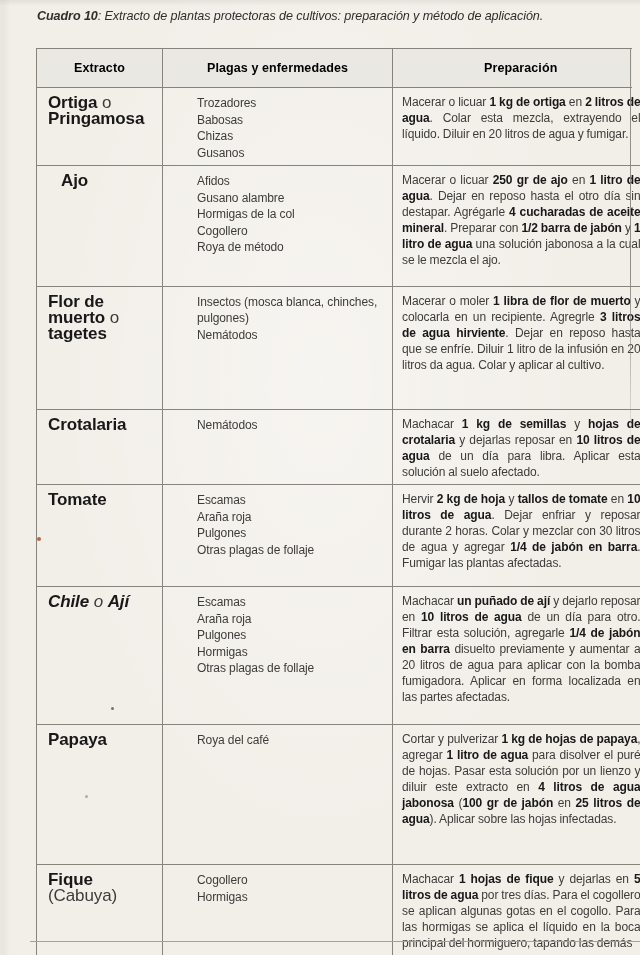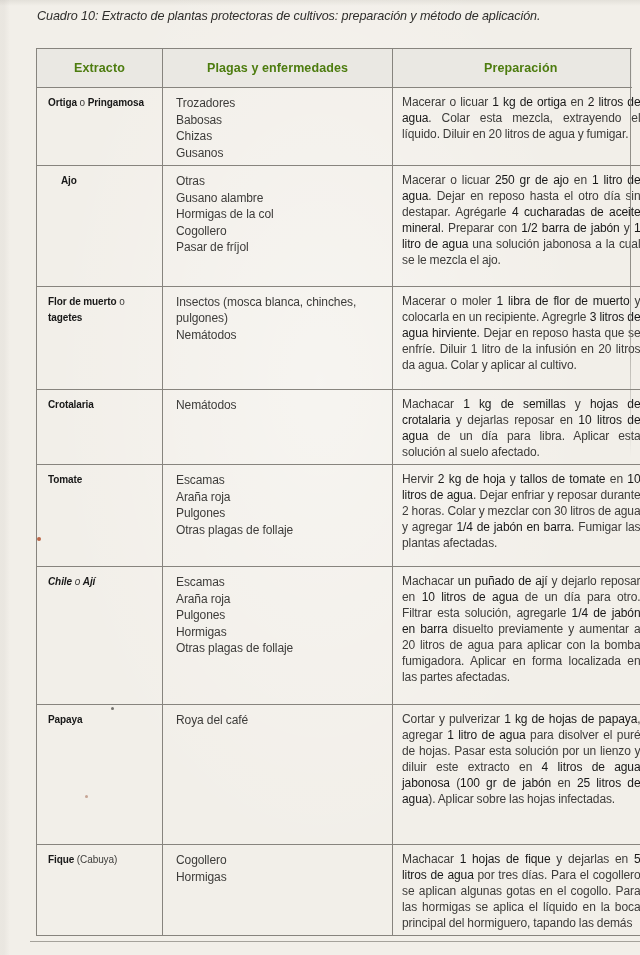--- a/index.html
+++ b/index.html
@@ -16,45 +16,45 @@
       radial-gradient(ellipse at 50% 40%, rgba(255,255,255,.35), rgba(0,0,0,0) 60%),
       linear-gradient(180deg, rgba(160,156,148,.18) 0px, rgba(0,0,0,0) 6px),
       linear-gradient(90deg, rgba(160,156,148,.10) 0 4px, rgba(0,0,0,0) 10px),
       var(--paper);
   }
   .title{
     position:absolute; left:37px; top:9px; width:590px;
     font-size:12.6px; font-style:italic; letter-spacing:-0.1px;
     color:#2f2e2c; white-space:nowrap;
   }
-  .title .tbold{font-weight:normal;}
+  .title .tbold{font-weight:bold;}
   table.extracts{
     position:absolute; left:36px; top:48px; width:612px;
     border-collapse:collapse; table-layout:fixed;
     border:1px solid var(--border); border-right:none;
     font-size:12px; line-height:16px; letter-spacing:-0.1px;
   }
   col.c1{width:126px;} col.c2{width:230px;} col.c3{width:256px;}
   th,td{vertical-align:top; border-right:1px solid var(--border);}
   th:last-child, td:last-child{border-right:none;}
   thead th{
     height:39px; background:var(--hdr);
     border-bottom:1px solid var(--border);
-    font-size:12.5px; font-weight:bold; color:#4d7c0f;
+    font-size:12.5px; font-weight:bold; color:#000000;
     text-align:center; vertical-align:middle; letter-spacing:0.1px;
   }
   tbody tr + tr td{border-top:1px solid var(--border);}
   td.extract-cell{padding:7px 4px 4px 11px;}
   td.pests-cell{padding:7px 4px 4px 13px;}
   td.prep-cell{padding:6px 8px 4px 9px;}
-  .extract-name{font-size:10px;}
+  .extract-name{font-size:17px;}
   .extract-name .b{font-weight:bold; color:var(--bold);}
-  .pest-item{margin-bottom:0.5px;}
+  .pest-item{margin-bottom:0.5px;margin-left:21px;}
   .prep-text{text-align:justify; hyphens:none; word-spacing:-0.3px;}
-  .prep-text .b{font-weight:normal; color:var(--bold);}
+  .prep-text .b{font-weight:bold; color:var(--bold);}
   
   .patch{position:absolute; left:632px; top:48px; width:8px; height:41px; background:var(--paper); z-index:4;}
   .vline{
     position:absolute; left:630px; top:48px; width:1px; height:410px; z-index:5;
     background:linear-gradient(180deg, var(--border) 0 230px, rgba(135,132,126,0) 100%);
     opacity:.9;
   }
   .hline{position:absolute; left:30px; top:941px; width:610px; height:1px; background:#a5a29b; z-index:5;}
   .speck{position:absolute; border-radius:50%; z-index:6;}
   .s1{left:37px; top:537px; width:4px; height:4px; background:var(--speck); opacity:.85;}
@@ -96,32 +96,32 @@
           </td>
           <td class="prep-cell">
             <div class="prep-text"><span>Macerar o licuar </span><span class="b">1 kg de ortiga</span><span> en </span><span class="b">2 litros de agua</span><span>. Colar esta mezcla, extrayendo el líquido. Diluir en 20 litros de agua y fumigar.</span></div>
           </td>
         </tr>
         <tr>
           <td class="extract-cell" style="height: 121px; padding-left: 24px;">
             <div class="extract-name"><span class="b">Ajo</span></div>
           </td>
           <td class="pests-cell">
-            <div class="pest-item">Otras</div>
+            <div class="pest-item">Afidos</div>
             <div class="pest-item">Gusano alambre</div>
             <div class="pest-item">Hormigas de la col</div>
             <div class="pest-item">Cogollero</div>
-            <div class="pest-item">Pasar de fríjol</div>
+            <div class="pest-item">Roya de método</div>
           </td>
           <td class="prep-cell">
             <div class="prep-text"><span>Macerar o licuar </span><span class="b">250 gr de ajo</span><span> en </span><span class="b">1 litro de agua</span><span>. Dejar en reposo hasta el otro día sin destapar. Agrégarle </span><span class="b">4 cucharadas de aceite mineral</span><span>. Preparar con </span><span class="b">1/2 barra de jabón</span><span> y </span><span class="b">1 litro de agua</span><span> una solución jabonosa a la cual se le mezcla el ajo.</span></div>
           </td>
         </tr>
         <tr>
-          <td class="extract-cell" style="height: 103px;">
+          <td class="extract-cell" style="height: 123px;">
             <div class="extract-name"><span class="b">Flor de muerto</span><span> o </span><span class="b">tagetes</span></div>
           </td>
           <td class="pests-cell">
             <div class="pest-item">Insectos (mosca blanca, chinches, pulgones)</div>
             <div class="pest-item">Nemátodos</div>
           </td>
           <td class="prep-cell">
             <div class="prep-text"><span>Macerar o moler </span><span class="b">1 libra de flor de muerto</span><span> y colocarla en un recipiente. Agregrle </span><span class="b">3 litros de agua hirviente</span><span>. Dejar en reposo hasta que se enfríe. Diluir 1 litro de la infusión en 20 litros da agua. Colar y aplicar al cultivo.</span></div>
           </td>
         </tr>

